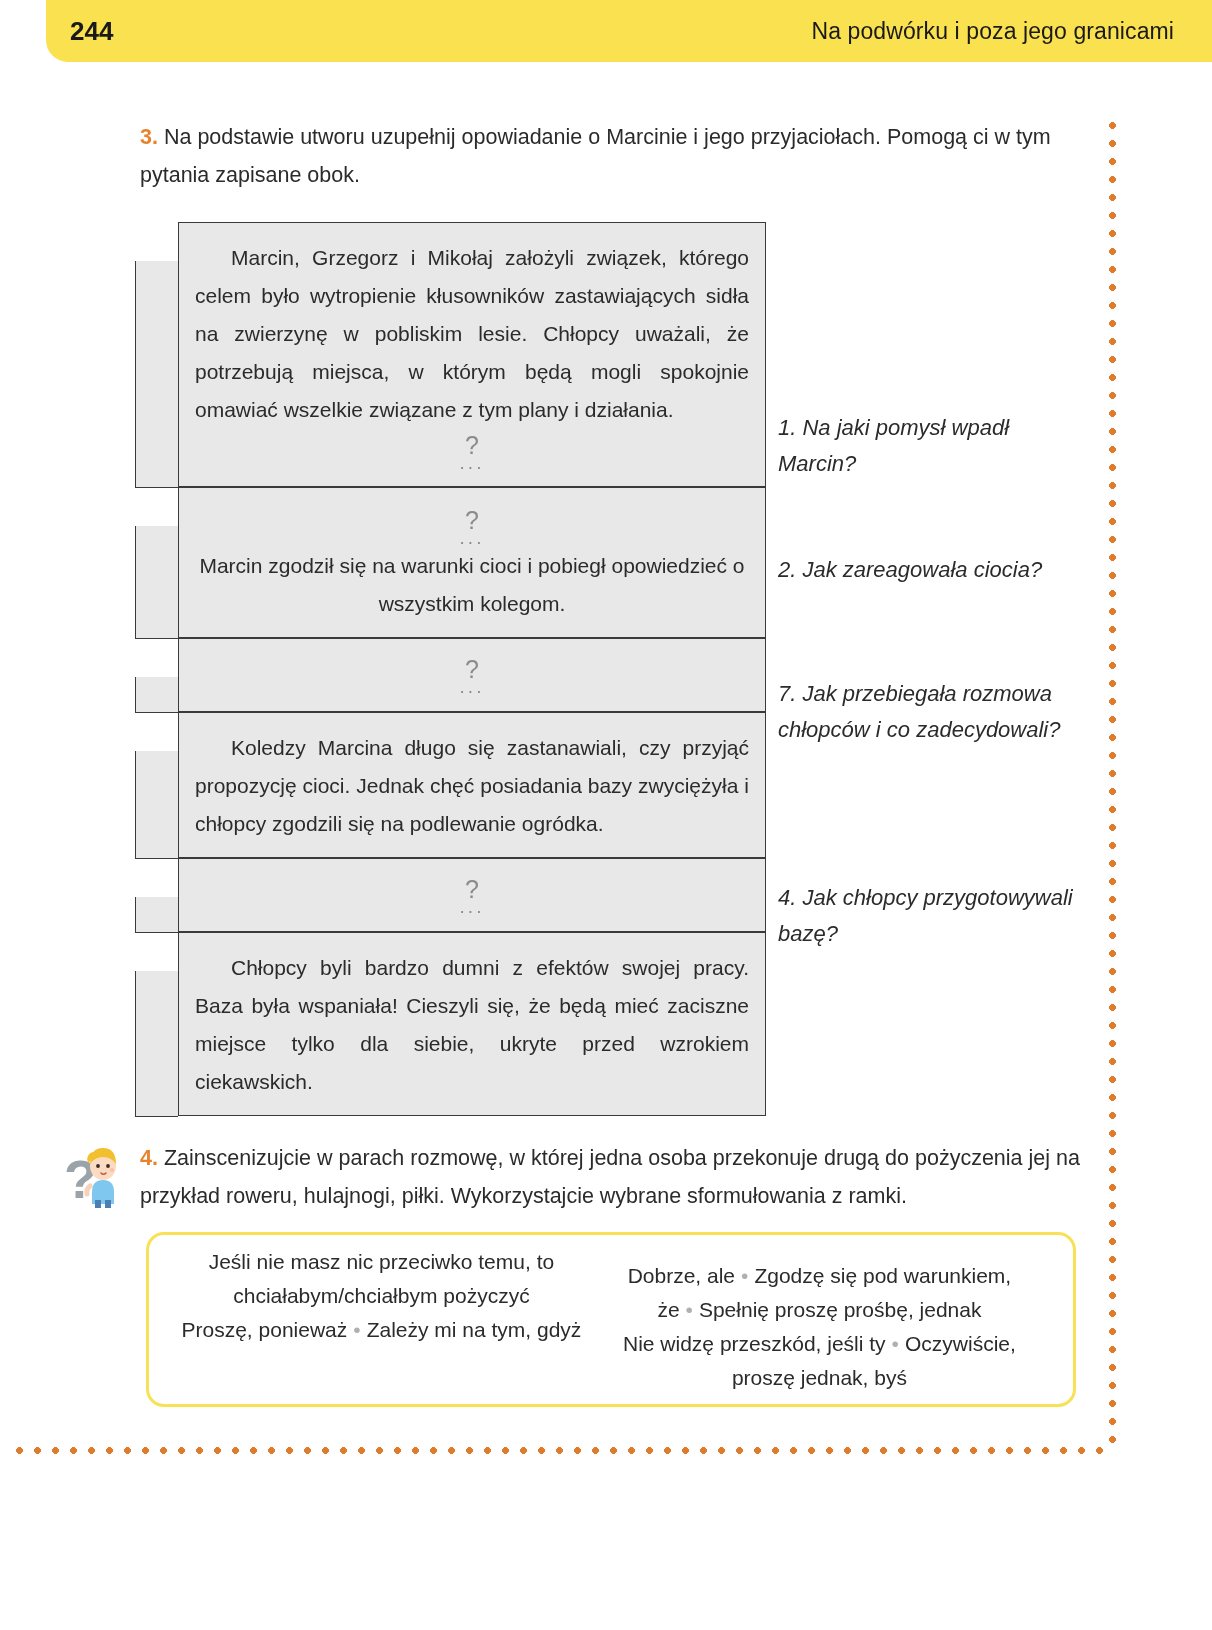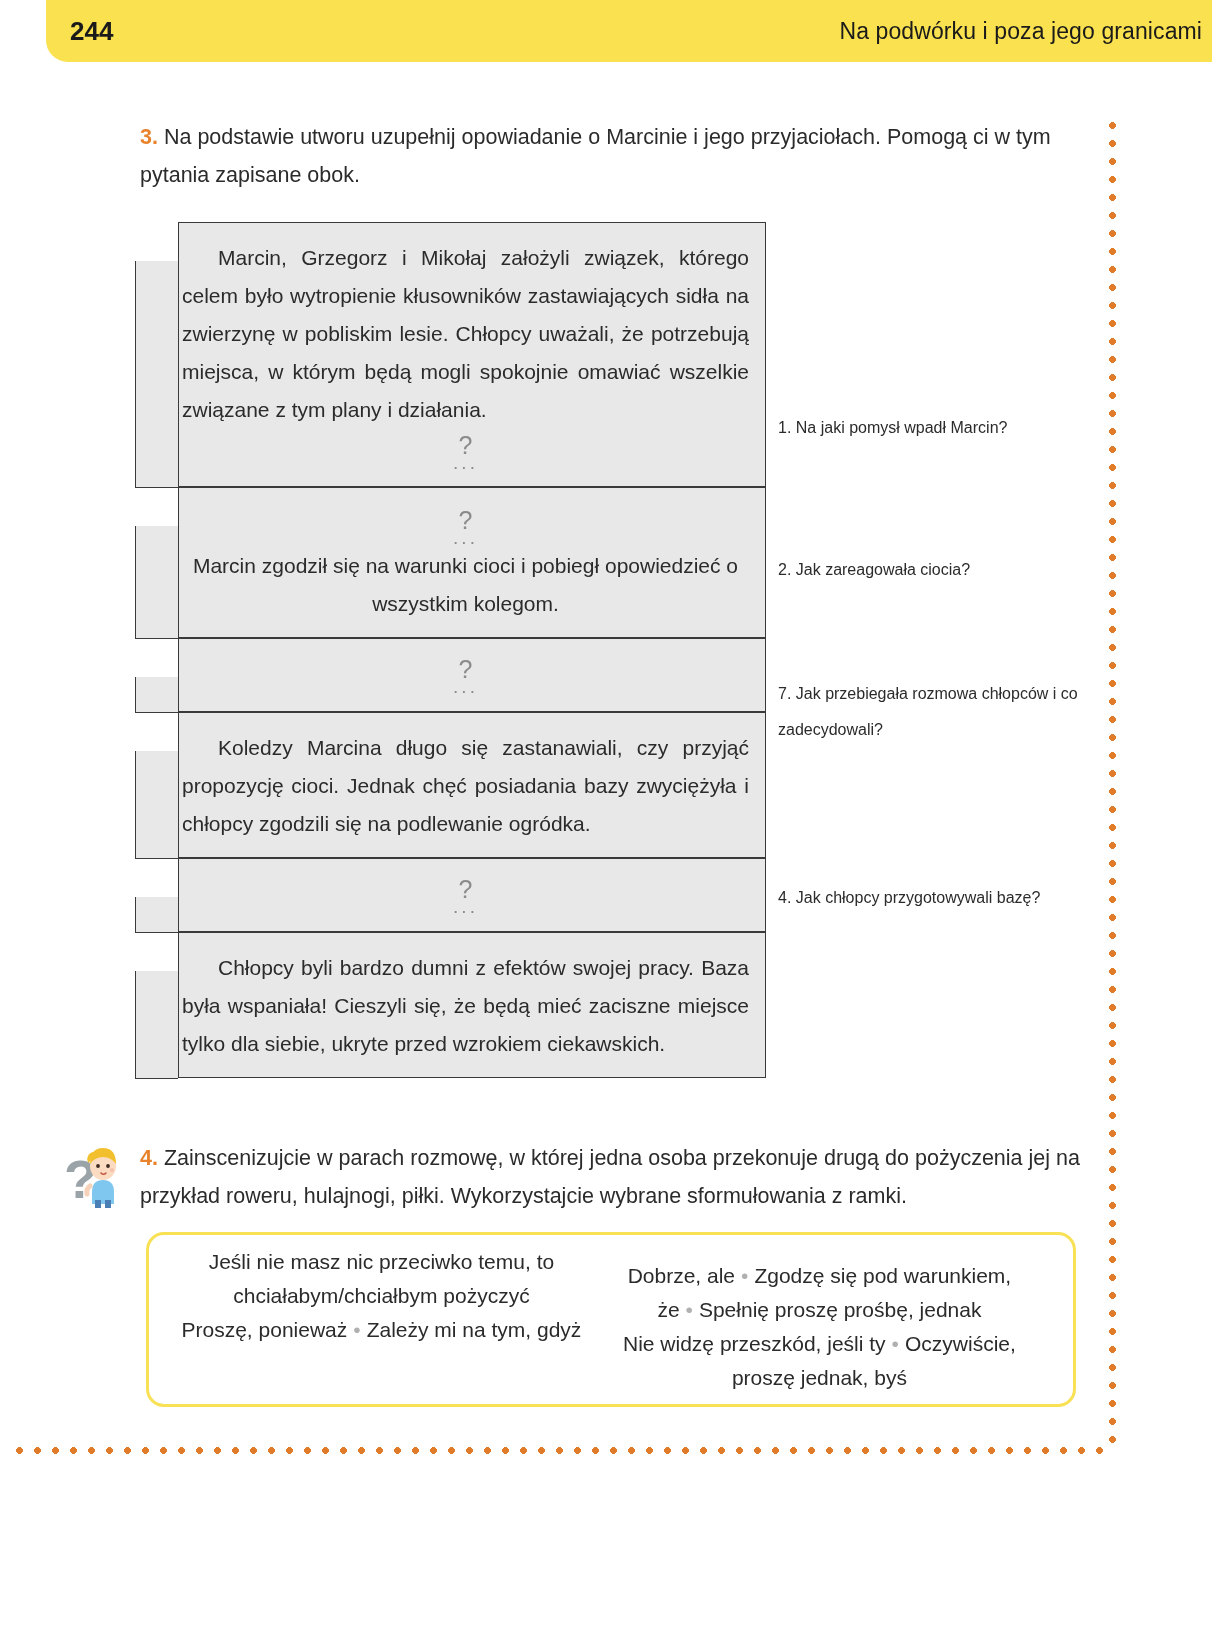--- a/index.html
+++ b/index.html
@@ -19,21 +19,21 @@
   
   .header {
     position: absolute;
     left: 46px; top: 0;
     width: 1166px; height: 62px;
     background: #f9e14f;
     border-bottom-left-radius: 22px;
     display: flex;
     align-items: center;
     justify-content: space-between;
-    padding: 0 10px 0 24px;
+    padding: 0 38px 0 24px;
   }
   .page-number {
     font-size: 26px;
     font-weight: bold;
     color: #1a1a1a;
     letter-spacing: 0px;
   }
   .header-title {
     font-size: 23px;
     color: #1a1a1a;
@@ -79,21 +79,21 @@
   .story-col {
     position: absolute;
     left: 136px; top: 222px;
     width: 630px;
   }
   .story-box {
     position: relative;
     background: #e8e8e8;
     border: 1.6px solid #3a3a3a;
     margin-left: 42px;      
-    padding: 16px 16px 14px 3px;
+    padding: 16px 16px 14px 16px;
   }
   
   .story-box .tab {
     position: absolute;
     left: -43.6px;
     width: 43px;
     background: #e8e8e8;
     border-left: 1.6px solid #3a3a3a;
     border-bottom: 1.6px solid #3a3a3a;
     top: 38px;
@@ -135,23 +135,24 @@
     margin-top: 1px;
   }
   .gap-box { min-height: 74px; display: flex; align-items: center; justify-content: center; }
   .gap-box .qmark { margin: 0; }
 
   
   .question {
     position: absolute;
     left: 778px;
     width: 300px;
-    font-size: 16px;
+    font-size: 22px;
     line-height: 36px;
     color: #2b2b2b;
+    font-style: italic;
   }
 
   
   .ex4-wrap {
     position: absolute;
     left: 140px; top: 1139px;
     width: 940px;
     font-size: 21.5px;
     line-height: 38px;
     color: #2b2b2b;

